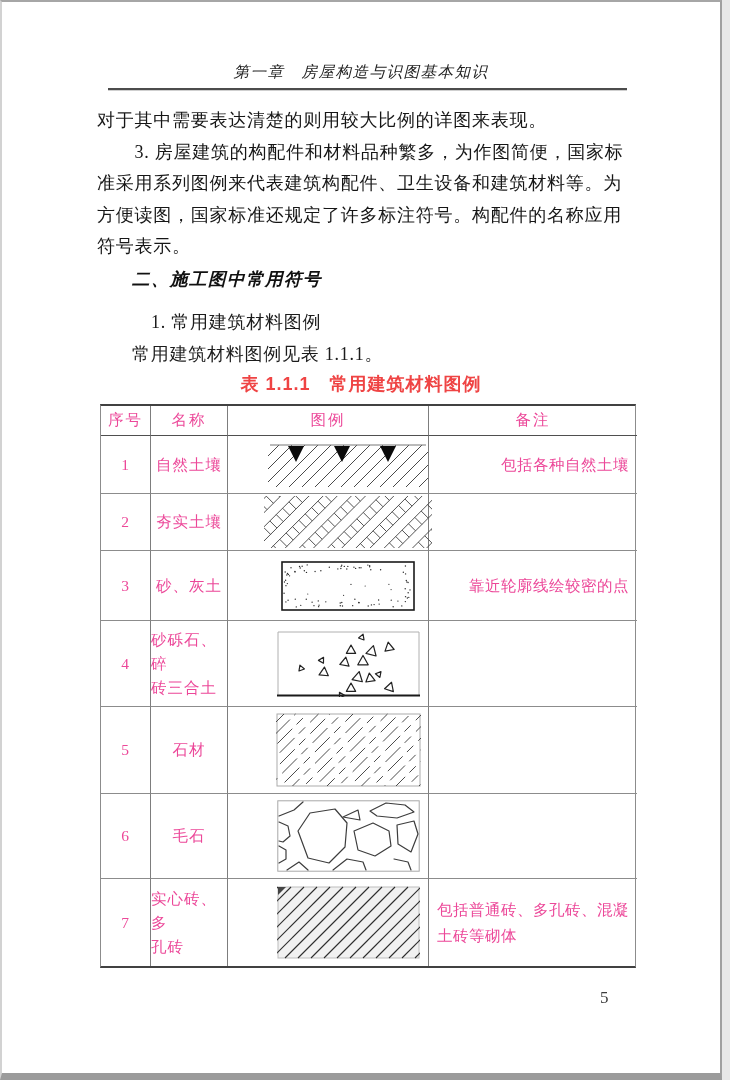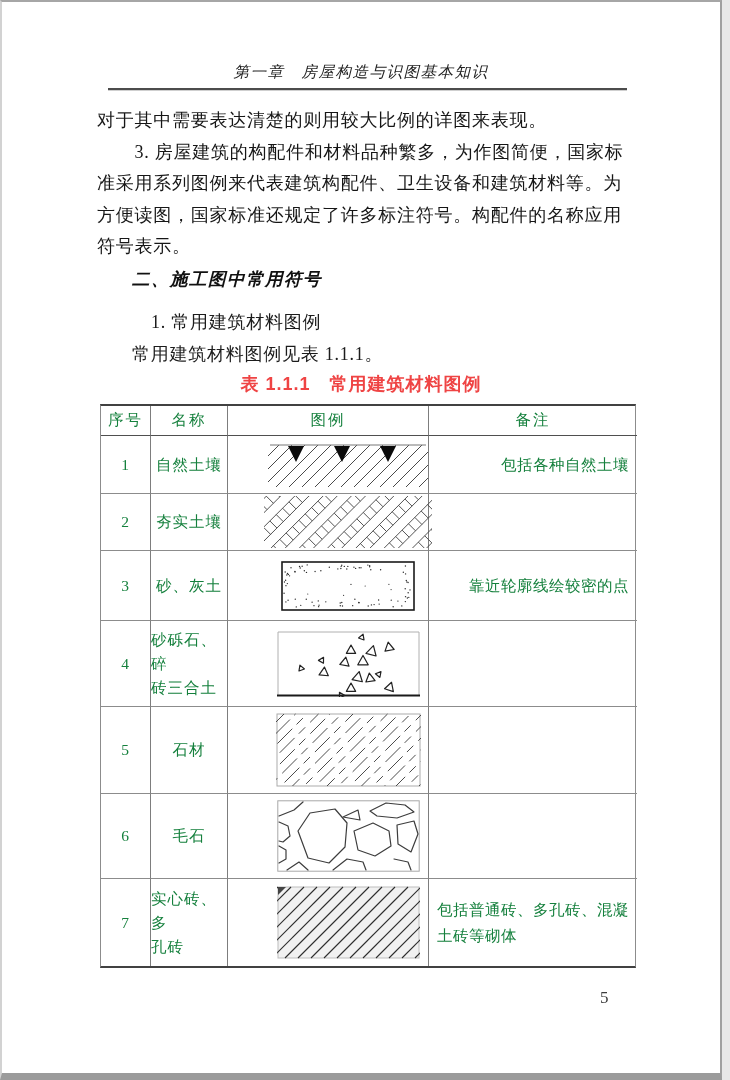--- a/index.html
+++ b/index.html
@@ -59,21 +59,21 @@
     border-bottom:2.5px solid #414141;
     border-left:1px solid #8c8c8c;
     border-right:1px solid #8c8c8c;
     font-size:15.5px;
   }
   .cell {
     display:flex; align-items:center; justify-content:center;
     border-right:1px solid #7d7d7d;
     border-bottom:1px solid #8c8c8c;
     letter-spacing:1px;
-    color:#15803d;
+    color:#ec4899;
   }
   .cell.last-col { border-right:none;font-family:Liberation Serif, serif; }
   .cell.last-row { border-bottom:none; }
   .cell.hdr { border-bottom:1.5px solid #4f4f4f; letter-spacing:2px; }
   .cell .wrap { white-space:pre-line; text-align:left; line-height:24px; }
   .cell.remark { justify-content:flex-end; padding:0 8px; }
   .cell.remark .wrap { letter-spacing:0.5px; line-height:26px; }
   .cell.legend svg { position:relative; left:20px; display:block; }
   .page-number {
     position:absolute; top:986px; left:598px;

